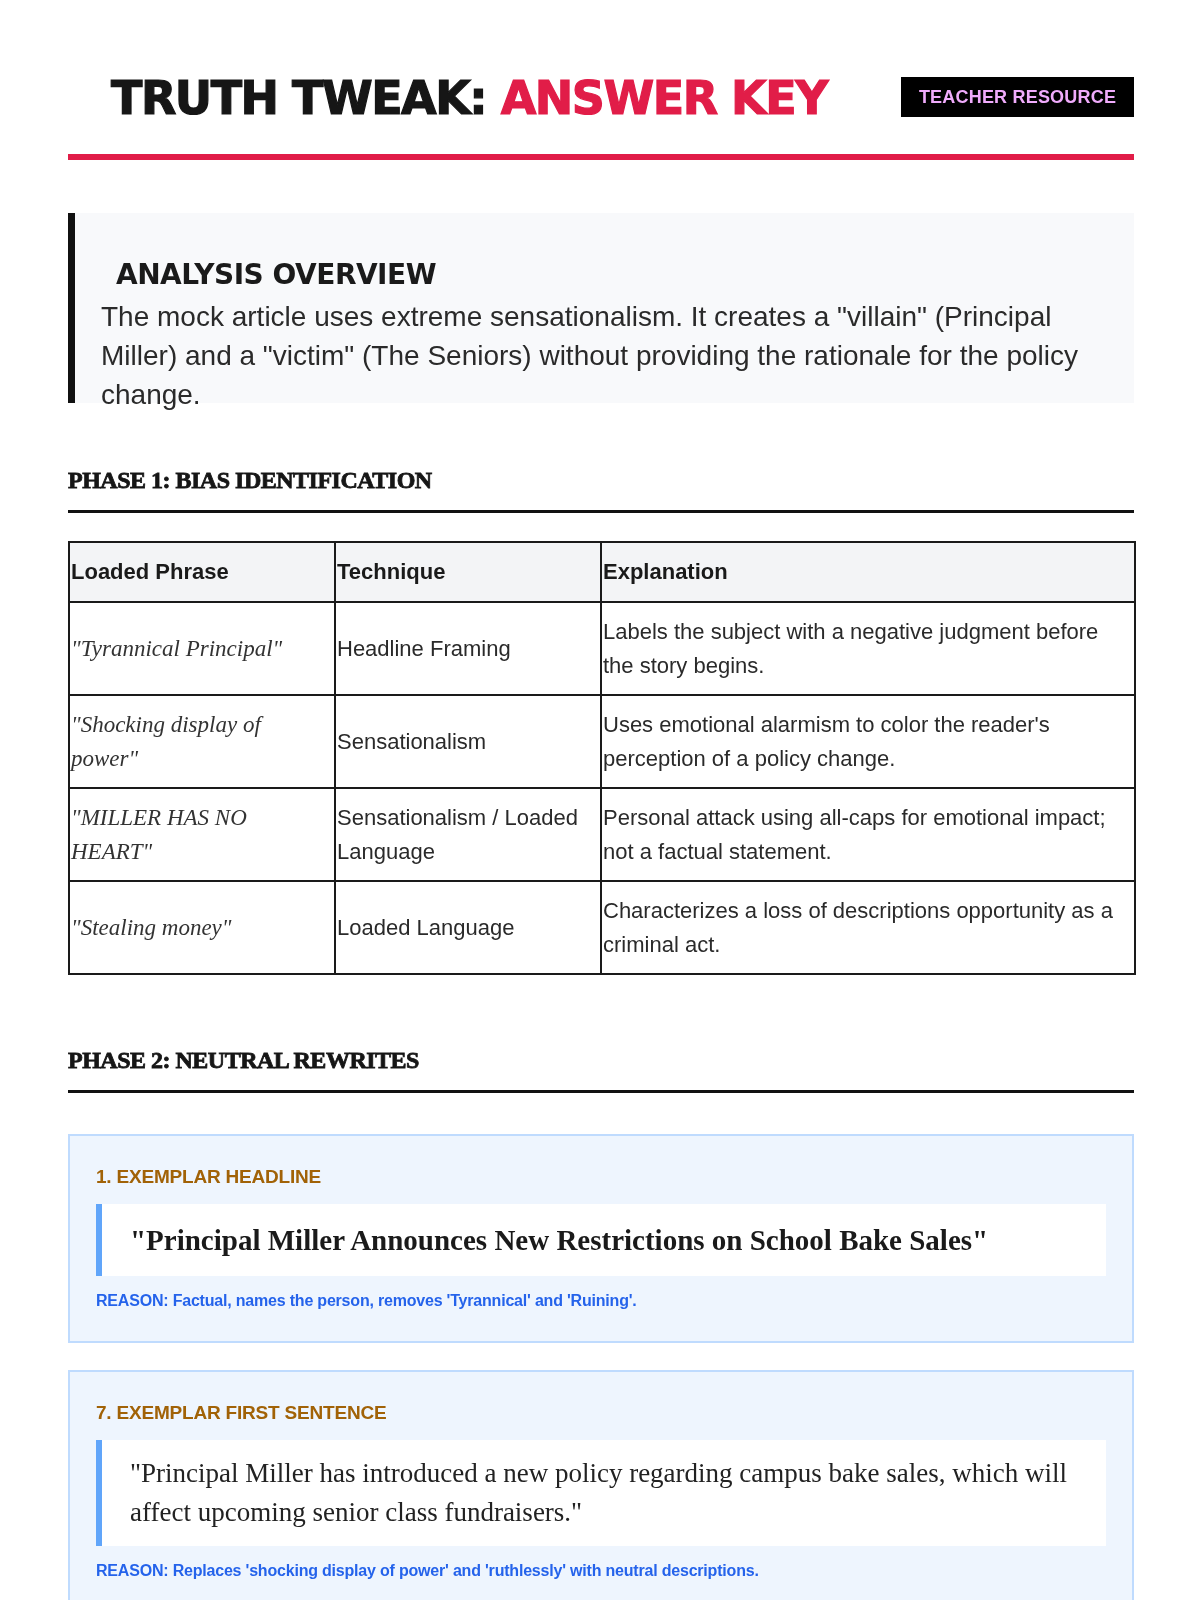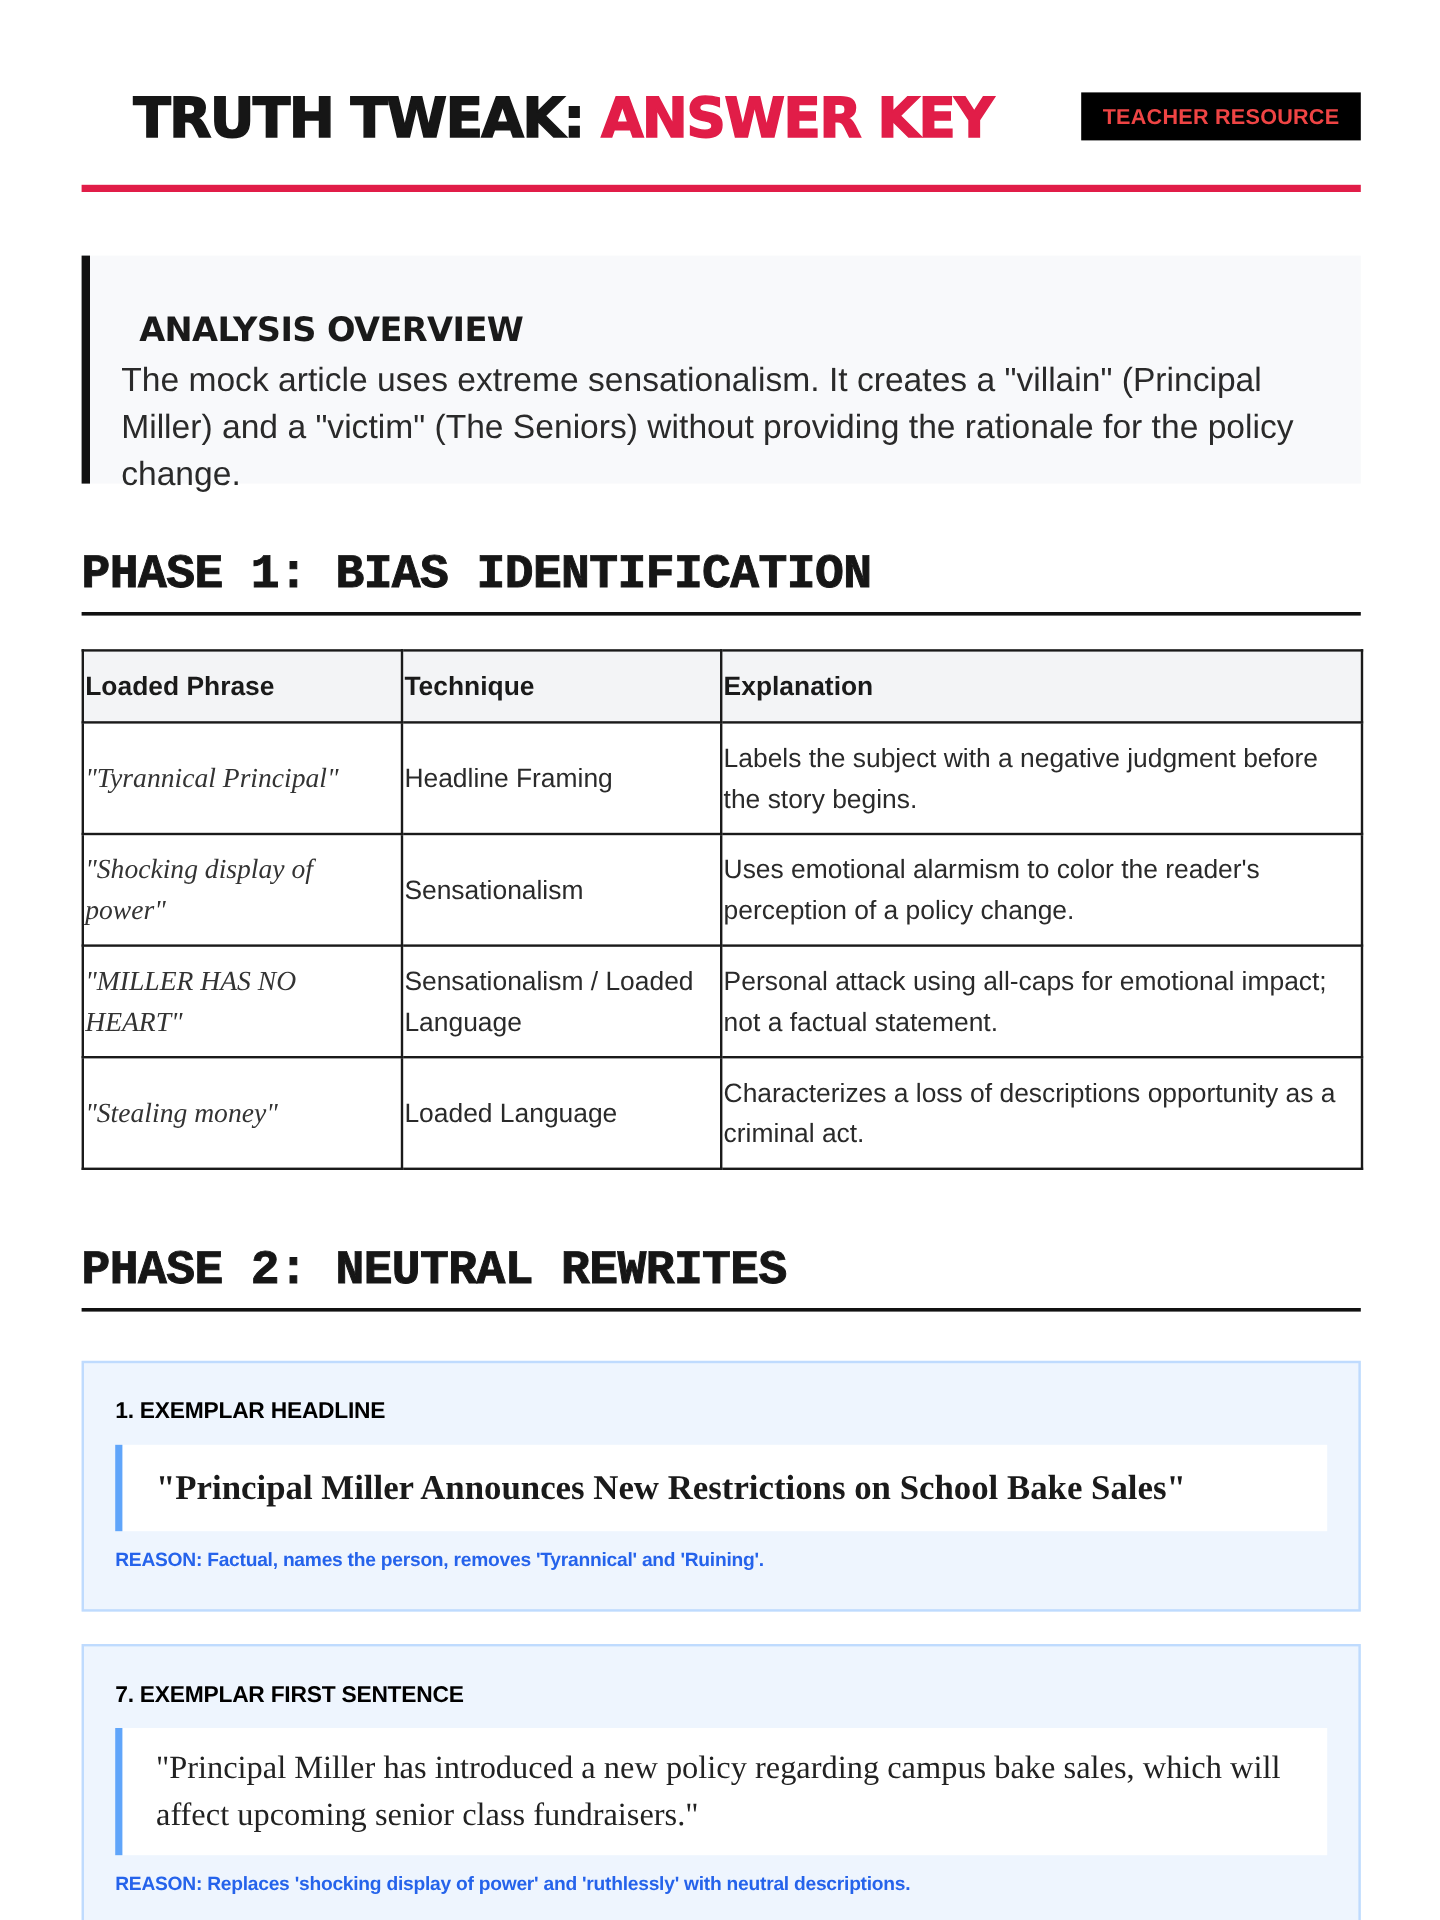--- a/index.html
+++ b/index.html
@@ -26,21 +26,21 @@
       line-height: 56px;
       color: #161616;
       white-space: nowrap;
       margin-left: 43px;
       -webkit-text-stroke: 1.2px currentColor;
     }
     .title .accent { color: #e11d48; }
     .badge {
       position: absolute; right: 0; top: 9px;
       width: 233px; height: 40px;
-      background: #000000; color: #ef4444;
+      background: #000000; color: #f0abfc;
       font-family: "Liberation Sans", sans-serif;
       font-weight: 700; font-size: 18px;
       display: flex; align-items: center; justify-content: center;
       letter-spacing: 0.2px;
     }
     .header-rule {
       position: absolute; left: 0; top: 154px; width: 1066px; height: 6px;
       background: #e11d48;
     }
 
@@ -64,22 +64,22 @@
     }
 
     
     .section-heading {
       position: absolute; left: 0; width: 1066px;
       border-bottom: 3px solid #111111;
       box-sizing: border-box;
     }
     .section-heading h2 {
       margin: 0;
-      font-family: Liberation Mono, monospace;
-      font-weight: 900; font-size: 40px; letter-spacing: -0.5px;
+      font-family: Liberation Serif, serif;
+      font-weight: 900; font-size: 24px; letter-spacing: -0.5px;
       line-height: 40px;
       color: #161616;
       -webkit-text-stroke: 0.8px currentColor;
     }
     .sh1 { top: 460px; height: 53px; }
     .sh2 { top: 1040px; height: 53px; }
 
     
     table.bias {
       position: absolute; left: 0; top: 541px;
@@ -112,21 +112,21 @@
     .card {
       position: absolute; left: 0; width: 1066px;
       background: #eef5fe;
       border: 2px solid #bfdbfe;
       box-sizing: border-box;
     }
     .card1 { top: 1134px; height: 209px; }
     .card2 { top: 1370px; height: 260px; }
     .card-label {
       position: absolute; left: 26px; top: 30px;
-      font-weight: 700; font-size: 19px; color: #000000;
+      font-weight: 700; font-size: 19px; color: #a16207;
       letter-spacing: -0.2px;
     }
     .quote {
       position: absolute; left: 26px; width: 1010px;
       background: #ffffff;
       border-left: 6px solid #60a5fa;
       box-sizing: border-box;
       padding-left: 28px;
       font-family: "Liberation Serif", serif;
       color: #1a1a1a;

